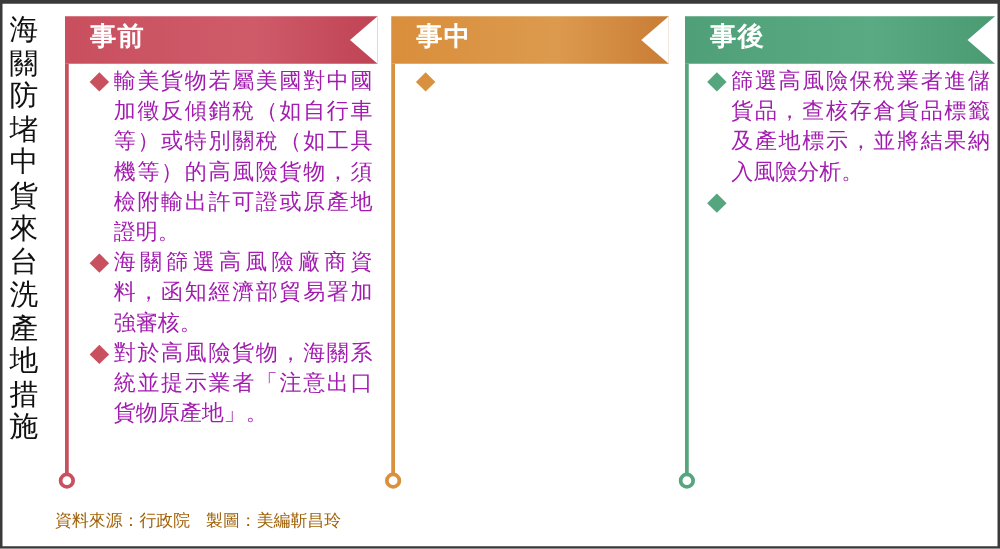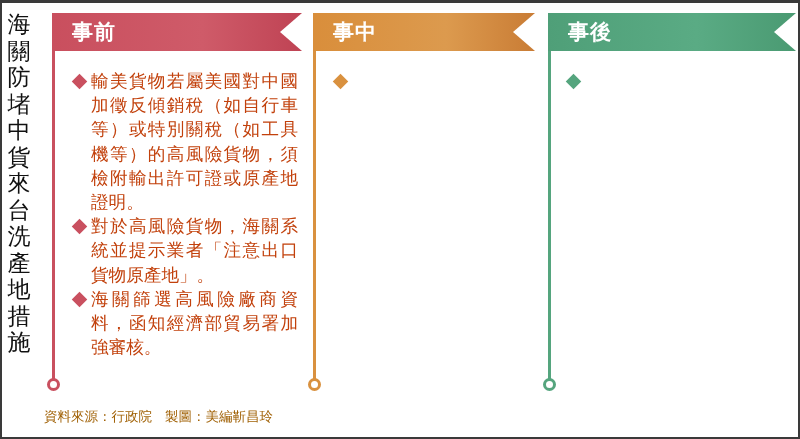--- a/index.html
+++ b/index.html
@@ -11,35 +11,35 @@
   }
   .vtitle {
     position: absolute; left: 4px; top: 8px; width: 26px;
     display: flex; flex-direction: column; align-items: center;
     font-size: 23px; line-height: 26.5px; color: #111; font-weight: 500;
   }
   .vtitle span { display: block; }
   .col { position: absolute; top: 10px; }
   .ribbon {
     position: absolute; left: 0; top: 0; height: 38px;
-    color: #fff; font-family: Liberation Sans, sans-serif;
+    color: #fff; font-family: Liberation Mono, monospace;
     font-weight: bold; font-size: 21px; line-height: 38px; padding-left: 20px;
     letter-spacing: 1px;
   }
   .ribbon .notch {
     position: absolute; right: 0; top: 0; width: 0; height: 0;
     border-top: 19px solid transparent; border-bottom: 19px solid transparent;
     border-right: 22px solid #fff;
   }
   .stem { position: absolute; left: 0; top: 38px; width: 3px; }
   .ring {
     position: absolute; width: 13px; height: 13px; border-radius: 50%;
     border: 3px solid; background: #fff;
   }
-  .items { position: absolute; top: 56px; font-size: 17.6px; line-height: 24.2px; color: #c2410c; }
+  .items { position: absolute; top: 40px; font-size: 17.6px; line-height: 24.2px; color: #a21caf; }
   .item { position: relative; padding-left: 19px; text-align: justify; text-align-last: left; }
   .item .diamond {
     position: absolute; left: 2px; top: 7px; width: 11px; height: 11px; transform: rotate(45deg);
   }
   .footer {
     position: absolute; left: 42px; top: 405px; font-size: 13.5px; color: #a16207;
     white-space: pre;
   }
 </style>
 </head>
@@ -70,25 +70,25 @@
     </div>
     <div class="stem" style="height:330px; background:#c9505f;"></div>
     <div class="ring" style="left:-5px; top:365px; border-color:#c9505f;"></div>
     <div class="items" style="left:20px; width:226px;">
       <div class="item">
         <span class="diamond" style="background:#c9505f;"></span>
         <span>輸美貨物若屬美國對中國加徵反傾銷稅（如自行車等）或特別關稅（如工具機等）的高風險貨物，須檢附輸出許可證或原產地證明。</span>
       </div>
       <div class="item">
         <span class="diamond" style="background:#c9505f;"></span>
-        <span>對於高風險貨物，海關系統並提示業者「注意出口貨物原產地」。</span>
+        <span>海關篩選高風險廠商資料，函知經濟部貿易署加強審核。</span>
       </div>
       <div class="item">
         <span class="diamond" style="background:#c9505f;"></span>
-        <span>海關篩選高風險廠商資料，函知經濟部貿易署加強審核。</span>
+        <span>對於高風險貨物，海關系統並提示業者「注意出口貨物原產地」。</span>
       </div>
     </div>
   </div>
 
   <div class="col" style="left:311px; width:222px;">
     <div class="ribbon" style="width:222px; background:linear-gradient(90deg,#d98e3b 0%,#dc9a4e 60%,#c97c35 100%);">
       <span>事中</span>
       <span class="notch"></span>
     </div>
     <div class="stem" style="height:330px; background:#d9913f;"></div>
@@ -103,18 +103,22 @@
   <div class="col" style="left:546px; width:248px;">
     <div class="ribbon" style="width:248px; background:linear-gradient(90deg,#4f9f78 0%,#5aab84 60%,#4a9a72 100%);">
       <span>事後</span>
       <span class="notch"></span>
     </div>
     <div class="stem" style="height:330px; background:#55a57e;"></div>
     <div class="ring" style="left:-5px; top:365px; border-color:#55a57e;"></div>
     <div class="items" style="left:18px; width:226px;">
       <div class="item">
         <span class="diamond" style="background:#55a57e;"></span>
+        <span>篩選高風險保稅業者進儲貨品，查核存倉貨品標籤及產地標示，並將結果納入風險分析。</span>
+      </div>
+      <div class="item">
+        <span class="diamond" style="background:#55a57e;"></span>
       </div>
     </div>
   </div>
 
   <div class="footer"><span>資料來源：行政院</span>   <span>製圖：美編靳昌玲</span></div>
 </div>
 
 </body></html>

